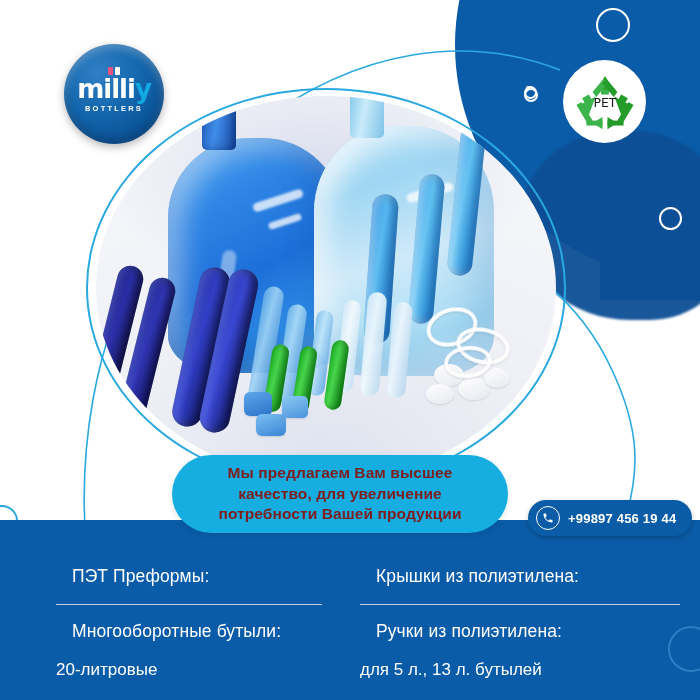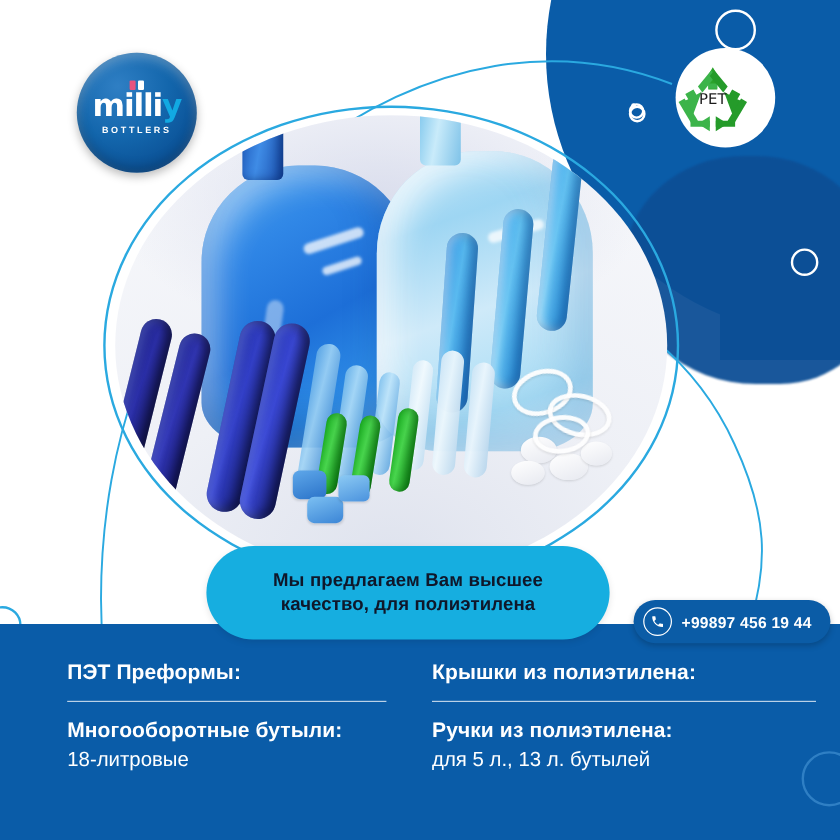--- a/index.html
+++ b/index.html
@@ -44,22 +44,22 @@
   .logo-word .y{color:#12a9e2;}
   .logo-dots{position:absolute;left:50%;top:-9px;transform:translateX(-6px);display:flex;gap:2px;}
   .logo-dots i{display:block;width:5px;height:8px;border-radius:1px;}
   .logo-sub{
     font-size:7.5px;letter-spacing:2.2px;color:#ffffff;font-weight:bold;margin-top:2px;
     font-family:"Liberation Sans", sans-serif;
   }
 
   
   .pet{
-    position:absolute;left:563px;top:40px;width:83px;height:83px;border-radius:50%;
-    background:#ffffff;display:flex;align-items:center;
+    position:absolute;left:563px;top:60px;width:83px;height:83px;border-radius:50%;
+    background:#ffffff;display:flex;align-items:center;justify-content:center;
   }
   .pet svg{display:block;}
 
   
   .photo-ring{
     position:absolute;left:86px;top:88px;width:480px;height:400px;border-radius:50%;
     border:2px solid #2aa9e0;box-sizing:border-box;
   }
   .photo{
     position:absolute;left:96px;top:96px;width:460px;height:384px;border-radius:50%;
@@ -81,21 +81,21 @@
 
   
   .slogan{
     position:absolute;left:172px;top:455px;width:336px;height:78px;
     background:#16aee0;border-radius:40px;
     display:flex;align-items:center;justify-content:center;
     box-shadow:0 2px 6px rgba(0,0,0,.10);
     z-index:6;
   }
   .slogan p{
-    margin:4px;color:#0f172a;font-weight:bold;font-size:15.5px;line-height:1.32;
+    margin:4px;color:#7f1d1d;font-weight:bold;font-size:15.5px;line-height:1.32;
     text-align:center;letter-spacing:.1px;
   }
 
   
   .phone{
     position:absolute;left:528px;top:500px;height:36px;
     background:#0b5ca6;border-radius:22px;
     display:flex;align-items:center;gap:8px;padding:0 16px 0 8px;
     box-shadow:0 2px 5px rgba(0,0,0,.22);
     z-index:7;
@@ -111,21 +111,21 @@
     position:absolute;left:0;top:520px;width:700px;height:180px;background:#0a5ca8;
     overflow:hidden;
   }
   .cols{
     position:absolute;left:0;top:0;width:700px;height:180px;
     display:flex;padding:30px 0 0 0;box-sizing:border-box;
   }
   .col{width:50%;box-sizing:border-box;padding:0 28px 0 56px;}
   .col.right{padding:0 20px 0 10px;}
   .blk{margin:0 0 0 0;}
-  .blk h3{margin:0;color:#ffffff;font-weight:bold;font-size:17.5px;line-height:1.25;letter-spacing:.1px;}
+  .blk h3{margin:16px;color:#ffffff;font-weight:normal;font-size:17.5px;line-height:1.25;letter-spacing:.1px;}
   .blk p{margin:2px 0 0 0;color:#ffffff;font-size:17px;line-height:1.25;font-weight:normal;}
   .rule{height:1.5px;background:rgba(255,255,255,.72);margin:12px 0 13px 0;width:100%;}
   .col.right .rule{width:100%;}
 </style>
 </head>
 <body>
 
 <div class="stage">
 
   <div class="blob-tr"></div>
@@ -230,21 +230,22 @@
 
     <div class="handle" style="left:330px;top:212px;width:44px;height:30px;transform:rotate(-18deg);"></div>
     <div class="handle" style="left:360px;top:232px;width:46px;height:28px;transform:rotate(12deg);"></div>
     <div class="handle" style="left:348px;top:250px;width:40px;height:24px;transform:rotate(-6deg);"></div>
   </div>
   <div class="photo-ring"></div>
 
   <div class="slogan">
     <p>
       <span>Мы предлагаем Вам высшее</span><br>
-      <span>качество, для полиэтилена</span><br>
+      <span>качество, для увеличение</span><br>
+      <span>потребности Вашей продукции</span>
     </p>
   </div>
 
   <div class="phone">
     <span class="pic">
       <svg width="12" height="12" viewBox="0 0 24 24" fill="#ffffff">
         <path d="M6.6 10.8c1.4 2.8 3.8 5.1 6.6 6.6l2.2-2.2c.3-.3.7-.4 1-.2 1.2.4 2.4.6 3.6.6.6 0 1 .4 1 1V20c0 .6-.4 1-1 1C10.6 21 3 13.4 3 4c0-.6.4-1 1-1h3.5c.6 0 1 .4 1 1 0 1.3.2 2.5.6 3.6.1.4 0 .8-.2 1.1l-2.3 2.1z"></path>
       </svg>
     </span>
     <span class="num">+99897 456 19 44</span>
@@ -254,21 +255,21 @@
     <div class="ring" style="left:668px;top:106px;width:46px;height:46px;border-color:#2f7fc4;"></div>
     <div class="cols">
 
       <div class="col">
         <div class="blk">
           <h3>ПЭТ Преформы:</h3>
         </div>
         <div class="rule"></div>
         <div class="blk">
           <h3>Многооборотные бутыли:</h3>
-          <p>18-литровые</p>
+          <p>20-литровые</p>
         </div>
       </div>
 
       <div class="col right">
         <div class="blk">
           <h3>Крышки из полиэтилена:</h3>
         </div>
         <div class="rule"></div>
         <div class="blk">
           <h3>Ручки из полиэтилена:</h3>

